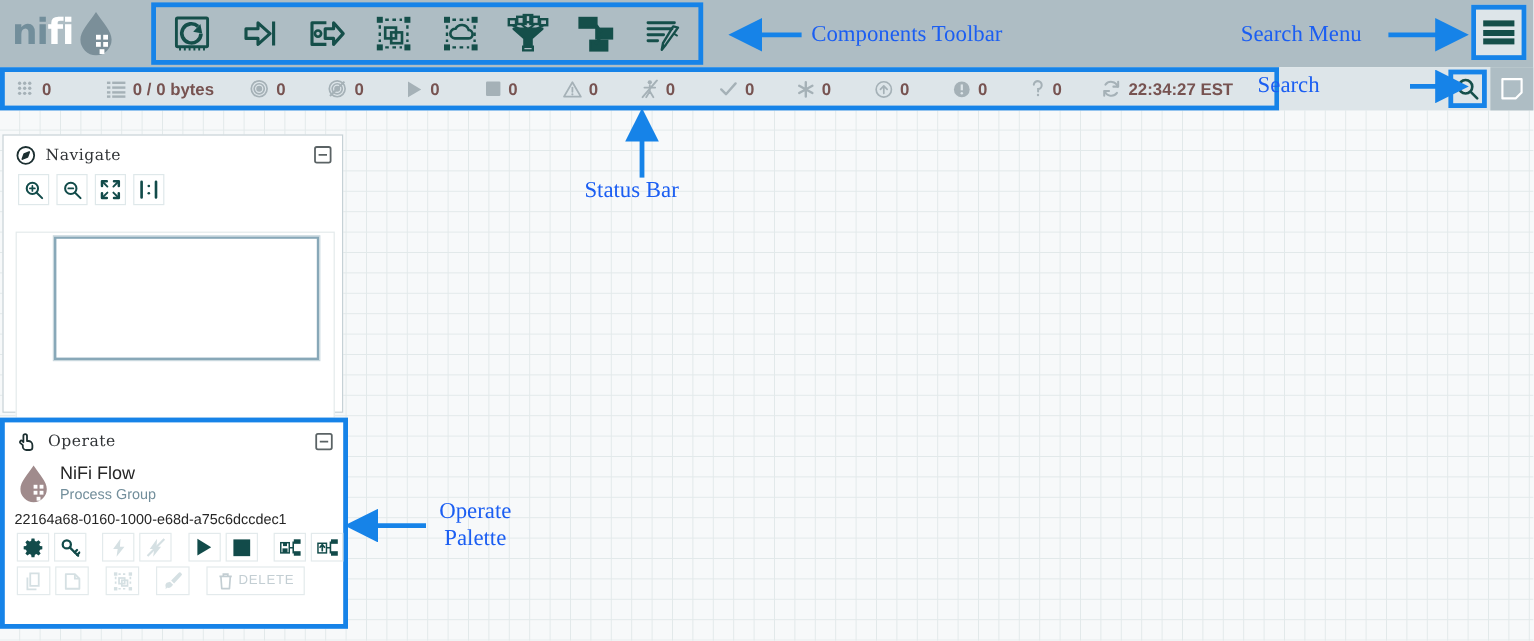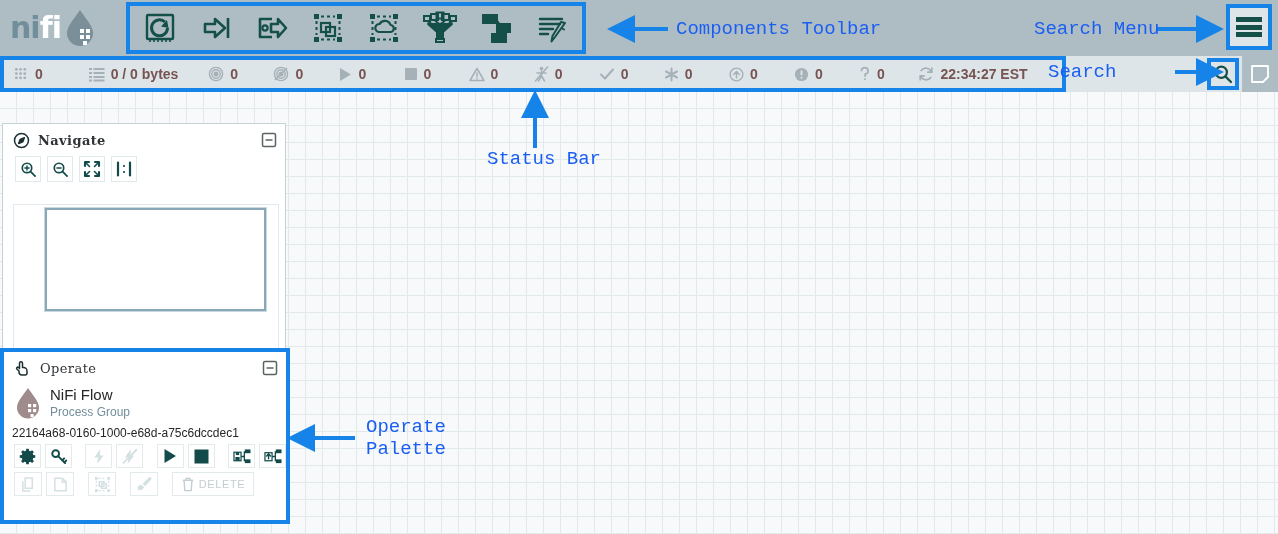--- a/index.html
+++ b/index.html
@@ -92,21 +92,21 @@
   #notes-btn {
     width: 36px; height: 36px; background: #aebdc4;
     display: flex; align-items: center; justify-content: center; cursor: pointer;
   }
 
   
   .panel {
     position: absolute; background: #ffffff;
     border: 1px solid #c6d1d6;
   }
-  #navigate-panel { left: 2px; top: 123px; width: 284px; height: 232px; font-weight: bold; }
+  #navigate-panel { left: 2px; top: 112px; width: 284px; height: 232px; }
   #operate-panel {
     left: 0px; top: 348px; width: 290px; height: 176px;
     border: 4px solid #1683e8;
   }
   .panel-header {
     height: 32px; display: flex; align-items: center;
     padding: 0 8px 0 10px; gap: 8px;
   }
   .panel-title {
     font-family: "DejaVu Serif", serif;
@@ -159,21 +159,21 @@
   .op-delete {
     width: 82px; height: 24px; border: 1px solid #e3eaec;
     display: flex; align-items: center; justify-content: center; gap: 4px;
     color: #c3ced3; font-size: 11px; letter-spacing: .6px; background: #fff;
   }
 
   
   .anno-label {
     position: absolute;
     color: #1b5ef2; font-size: 19px;
-    font-family: Liberation Mono, monospace;
+    font-family: Liberation Serif, serif;
     white-space: pre-line; line-height: 22px;
   }
   .anno-svg { position: absolute; left: 0; top: 0; pointer-events: none; }
 </style>
 </head>
 <body>
 
 <div id="app">
 
   <div id="canvas"></div>

